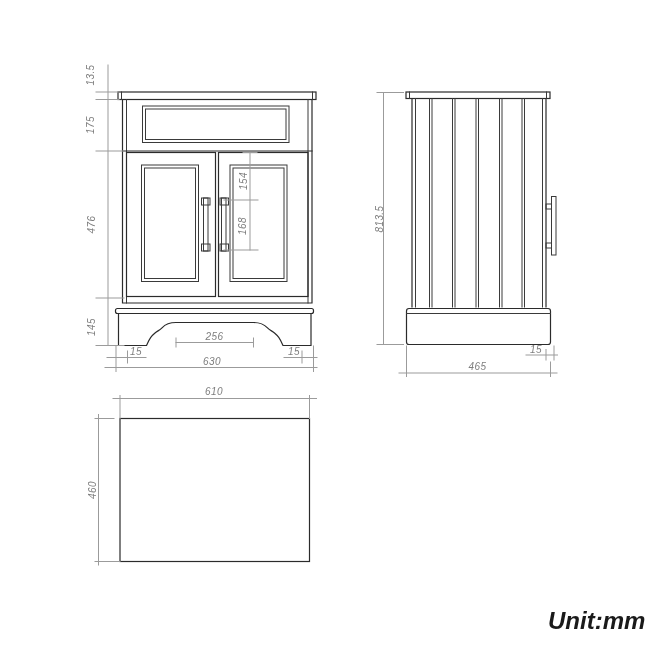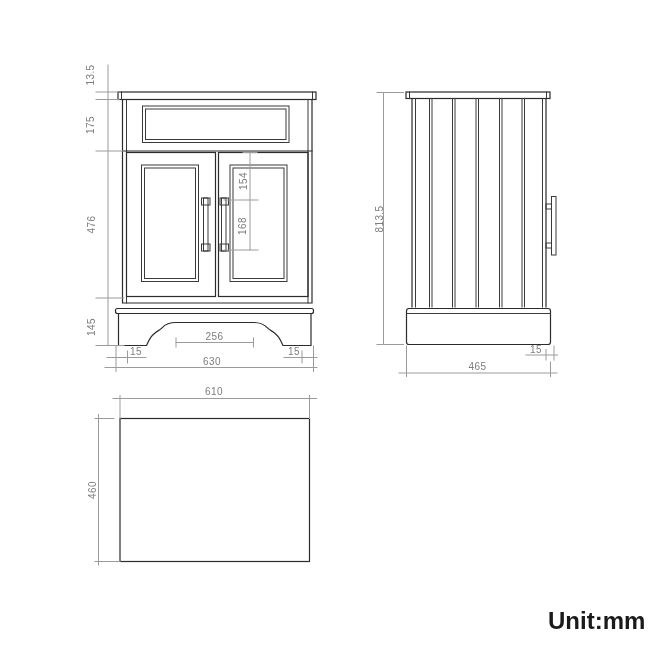--- a/index.html
+++ b/index.html
@@ -1,17 +1,17 @@
 <!DOCTYPE html>
 <html><head>
 <meta charset="utf-8">
 <style>
   html,body{margin:0;padding:0;background:#ffffff;}
   .stage{position:relative;width:650px;height:650px;background:#ffffff;overflow:hidden;
-         font-family:"Liberation Sans", sans-serif;}
+         font-family:"Liberation Sans", sans-serif;font-style:italic;}
   svg{display:block;}
   .obj{stroke:#2b2b2b;stroke-width:1.2;fill:none;stroke-linecap:square;}
   .obj-thin{stroke:#3a3a3a;stroke-width:1;fill:none;stroke-linecap:square;}
   .dim{stroke:#9b9b9b;stroke-width:1;fill:none;stroke-linecap:square;}
   .dimtext{fill:#7d7d7d;font-size:10px;font-family:"Liberation Sans",sans-serif;letter-spacing:.4px;}
   .unittext{fill:#1a1a1a;font-size:24px;font-weight:600;font-family:"Liberation Sans",sans-serif;}
 </style>
 </head>
 <body>
 

